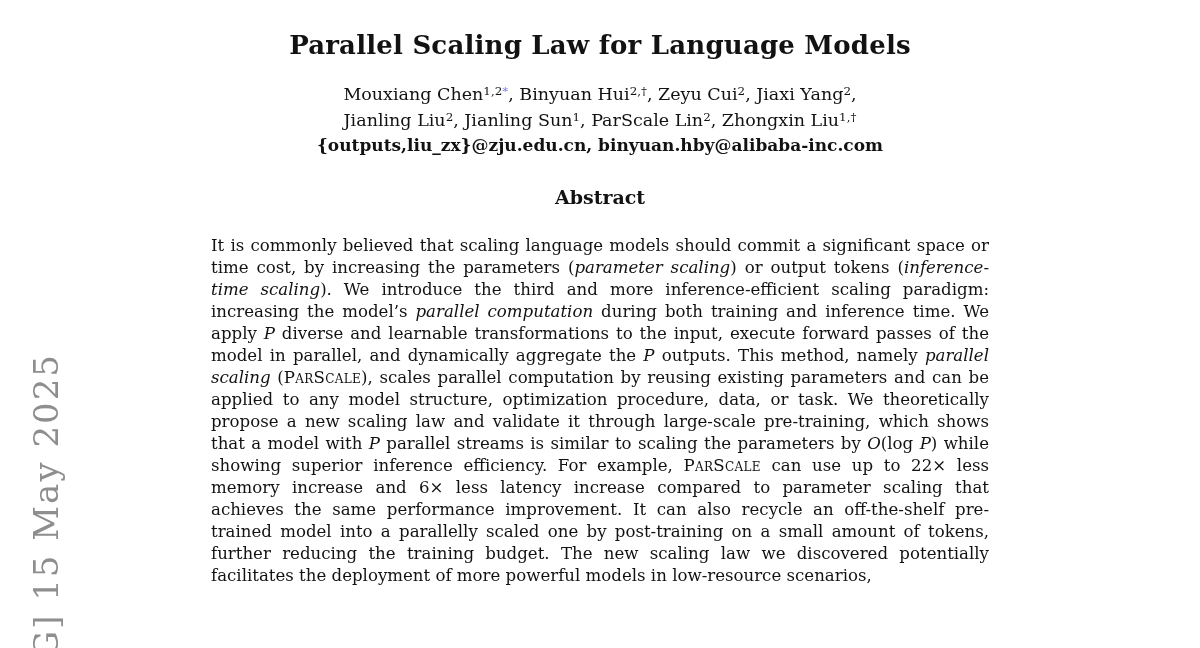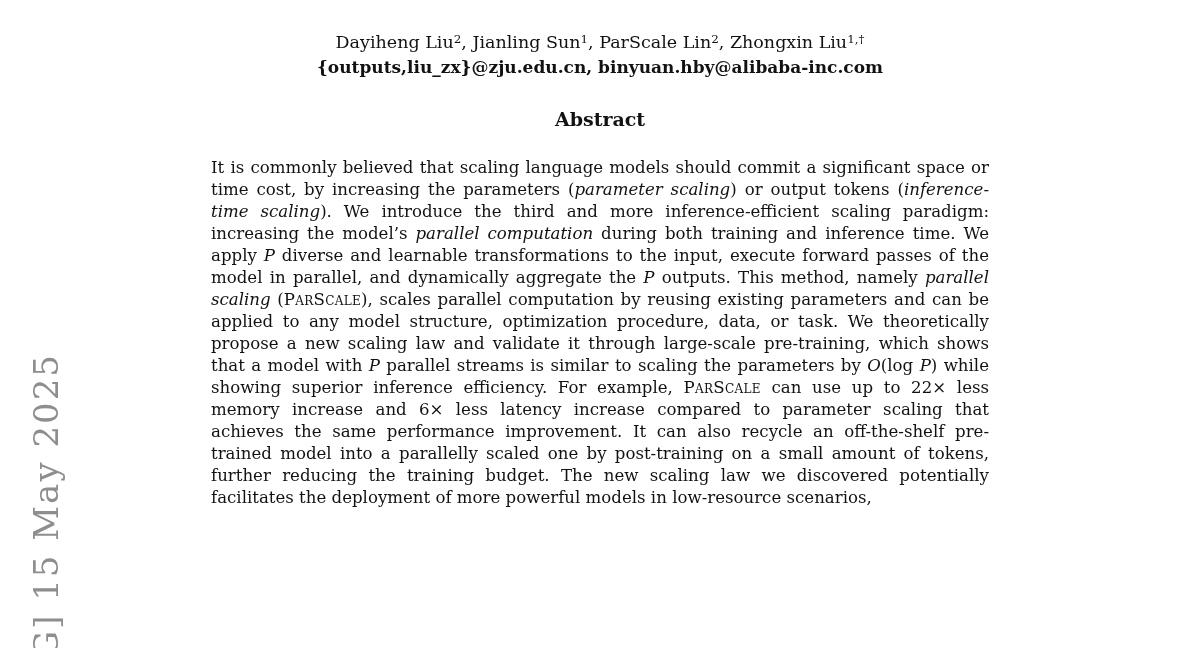--- a/index.html
+++ b/index.html
@@ -84,23 +84,25 @@
   .seg-mcal { font-style: italic; font-family: "DejaVu Serif", serif; }
   .seg-sc { font-variant: small-caps; letter-spacing: 0.3px; }
 </style>
 </head>
 <body style="color: rgb(18, 18, 18); background: rgb(255, 255, 255);">
 
 <div class="watermark" style="color: rgb(142, 142, 142);">G]  15 May 2025</div>
 
 <div class="page-col">
 
+  <h1 class="paper-title">Parallel Scaling Law for Language Models</h1>
 
+  <p class="author-line"><span>Mouxiang Chen</span><span class="seg-sup">1,2</span><span class="seg-star" style="color: rgb(123, 123, 220);">*</span><span>, Binyuan Hui</span><span class="seg-sup">2,†</span><span>, Zeyu Cui</span><span class="seg-sup">2</span><span>, Jiaxi Yang</span><span class="seg-sup">2</span><span>,</span></p>
 
-  <p class="author-line"><span>Dayiheng Liu</span><span class="seg-sup">2</span><span>, Jianling Sun</span><span class="seg-sup">1</span><span>, ParScale Lin</span><span class="seg-sup">2</span><span>, Zhongxin Liu</span><span class="seg-sup">1,†</span></p>
+  <p class="author-line"><span>Jianling Liu</span><span class="seg-sup">2</span><span>, Jianling Sun</span><span class="seg-sup">1</span><span>, ParScale Lin</span><span class="seg-sup">2</span><span>, Zhongxin Liu</span><span class="seg-sup">1,†</span></p>
 
 
   <p class="email-line">{outputs,liu_zx}@zju.edu.cn, binyuan.hby@alibaba-inc.com</p>
 
   <h2 class="abstract-heading">Abstract</h2>
 
   <p class="abstract-body"><span>It is commonly believed that scaling language models should commit a significant space or time cost, by increasing the parameters (</span><span class="seg-i">parameter scaling</span><span>) or output tokens (</span><span class="seg-i">inference-time scaling</span><span>). We introduce the third and more inference-efficient scaling paradigm: increasing the model’s </span><span class="seg-i">parallel computation</span><span> during both training and inference time. We apply </span><span class="seg-m">P</span><span> diverse and learnable transformations to the input, execute forward passes of the model in parallel, and dynamically aggregate the </span><span class="seg-m">P</span><span> outputs. This method, namely </span><span class="seg-i">parallel scaling</span><span> (</span><span class="seg-sc">ParScale</span><span>), scales parallel computation by reusing existing parameters and can be applied to any model structure, optimization procedure, data, or task. We theoretically propose a new scaling law and validate it through large-scale pre-training, which shows that a model with </span><span class="seg-m">P</span><span> parallel streams is similar to scaling the parameters by </span><span class="seg-mcal">O</span><span>(log </span><span class="seg-m">P</span><span>) while showing superior inference efficiency. For example, </span><span class="seg-sc">ParScale</span><span> can use up to 22× less memory increase and 6× less latency increase compared to parameter scaling that achieves the same performance improvement. It can also recycle an off-the-shelf pre-trained model into a parallelly scaled one by post-training on a small amount of tokens, further reducing the training budget. The new scaling law we discovered potentially facilitates the deployment of more powerful models in low-resource scenarios,</span></p>
 
 </div>
 

